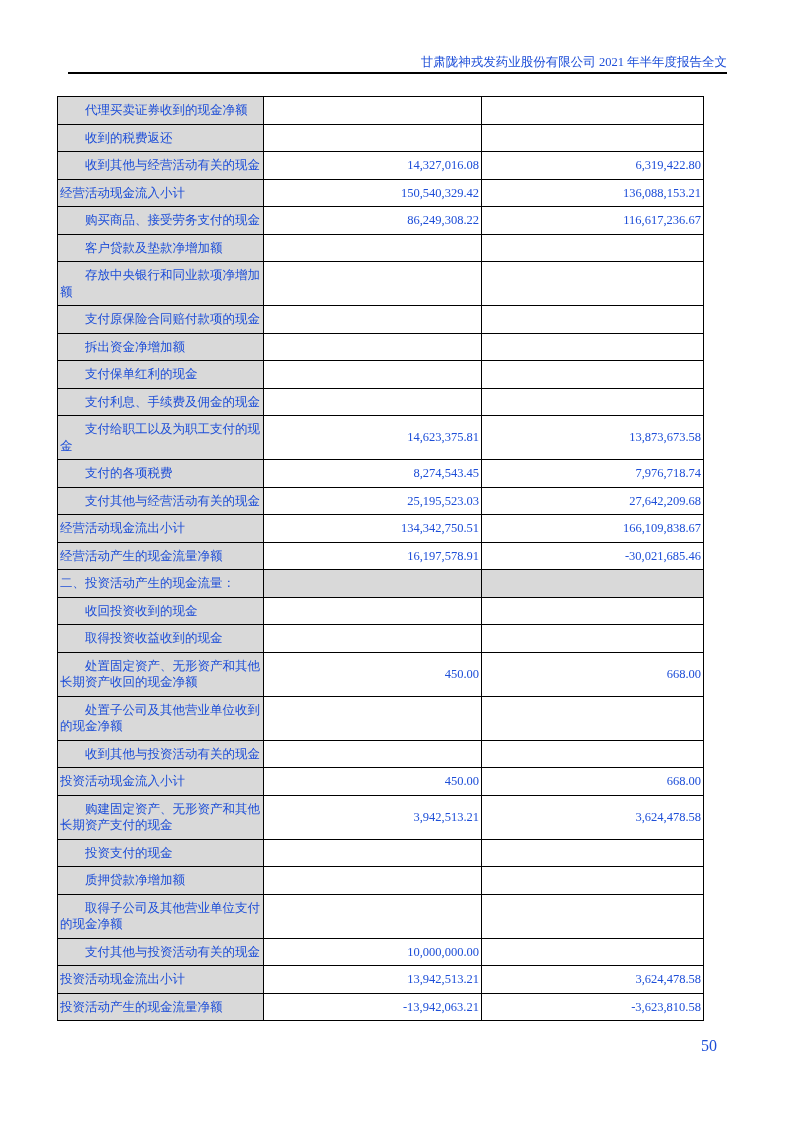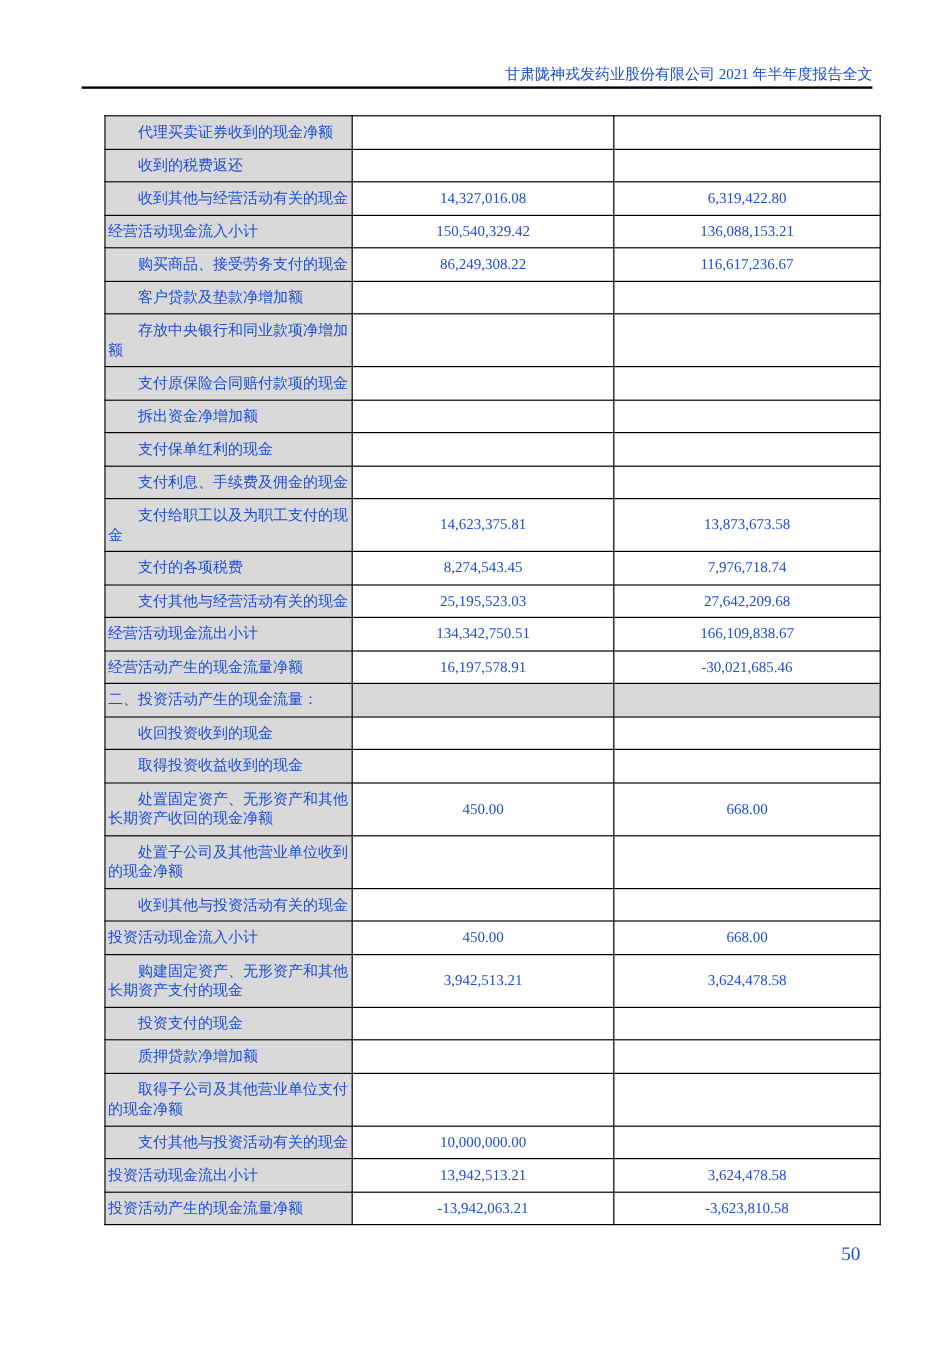--- a/index.html
+++ b/index.html
@@ -22,42 +22,42 @@
   .header-rule {
     position: absolute;
     left: 68px;
     top: 72px;
     width: 659px;
     height: 2px;
     background: #000000;
   }
   table.report-table {
     position: absolute;
-    left: 87px;
+    left: 57px;
     top: 96px;
     width: 646px;
     border-collapse: collapse;
     table-layout: fixed;
   }
   table.report-table td.cell {
     border: 1px solid var(--border, #000000);
     font-size: 12.5px;
     line-height: 16.5px;
     padding: 5px 2px;
     vertical-align: middle;
     word-break: break-all;
     overflow: hidden;
   }
   td.cell.label {
     background: var(--shade, #d9d9d9);
     text-align: left;
   }
   td.cell.label.indent { text-indent: 2em; }
   td.cell.value {
-    text-align: center;
+    text-align: right;
     padding-right: 5px;
     font-size: 13px;
     background: #ffffff;
   }
   tr.section td.cell { background: var(--shade, #d9d9d9); }
   .page-number {
     position: absolute;
     top: 1037px;
     right: 76px;
     font-size: 16px;

